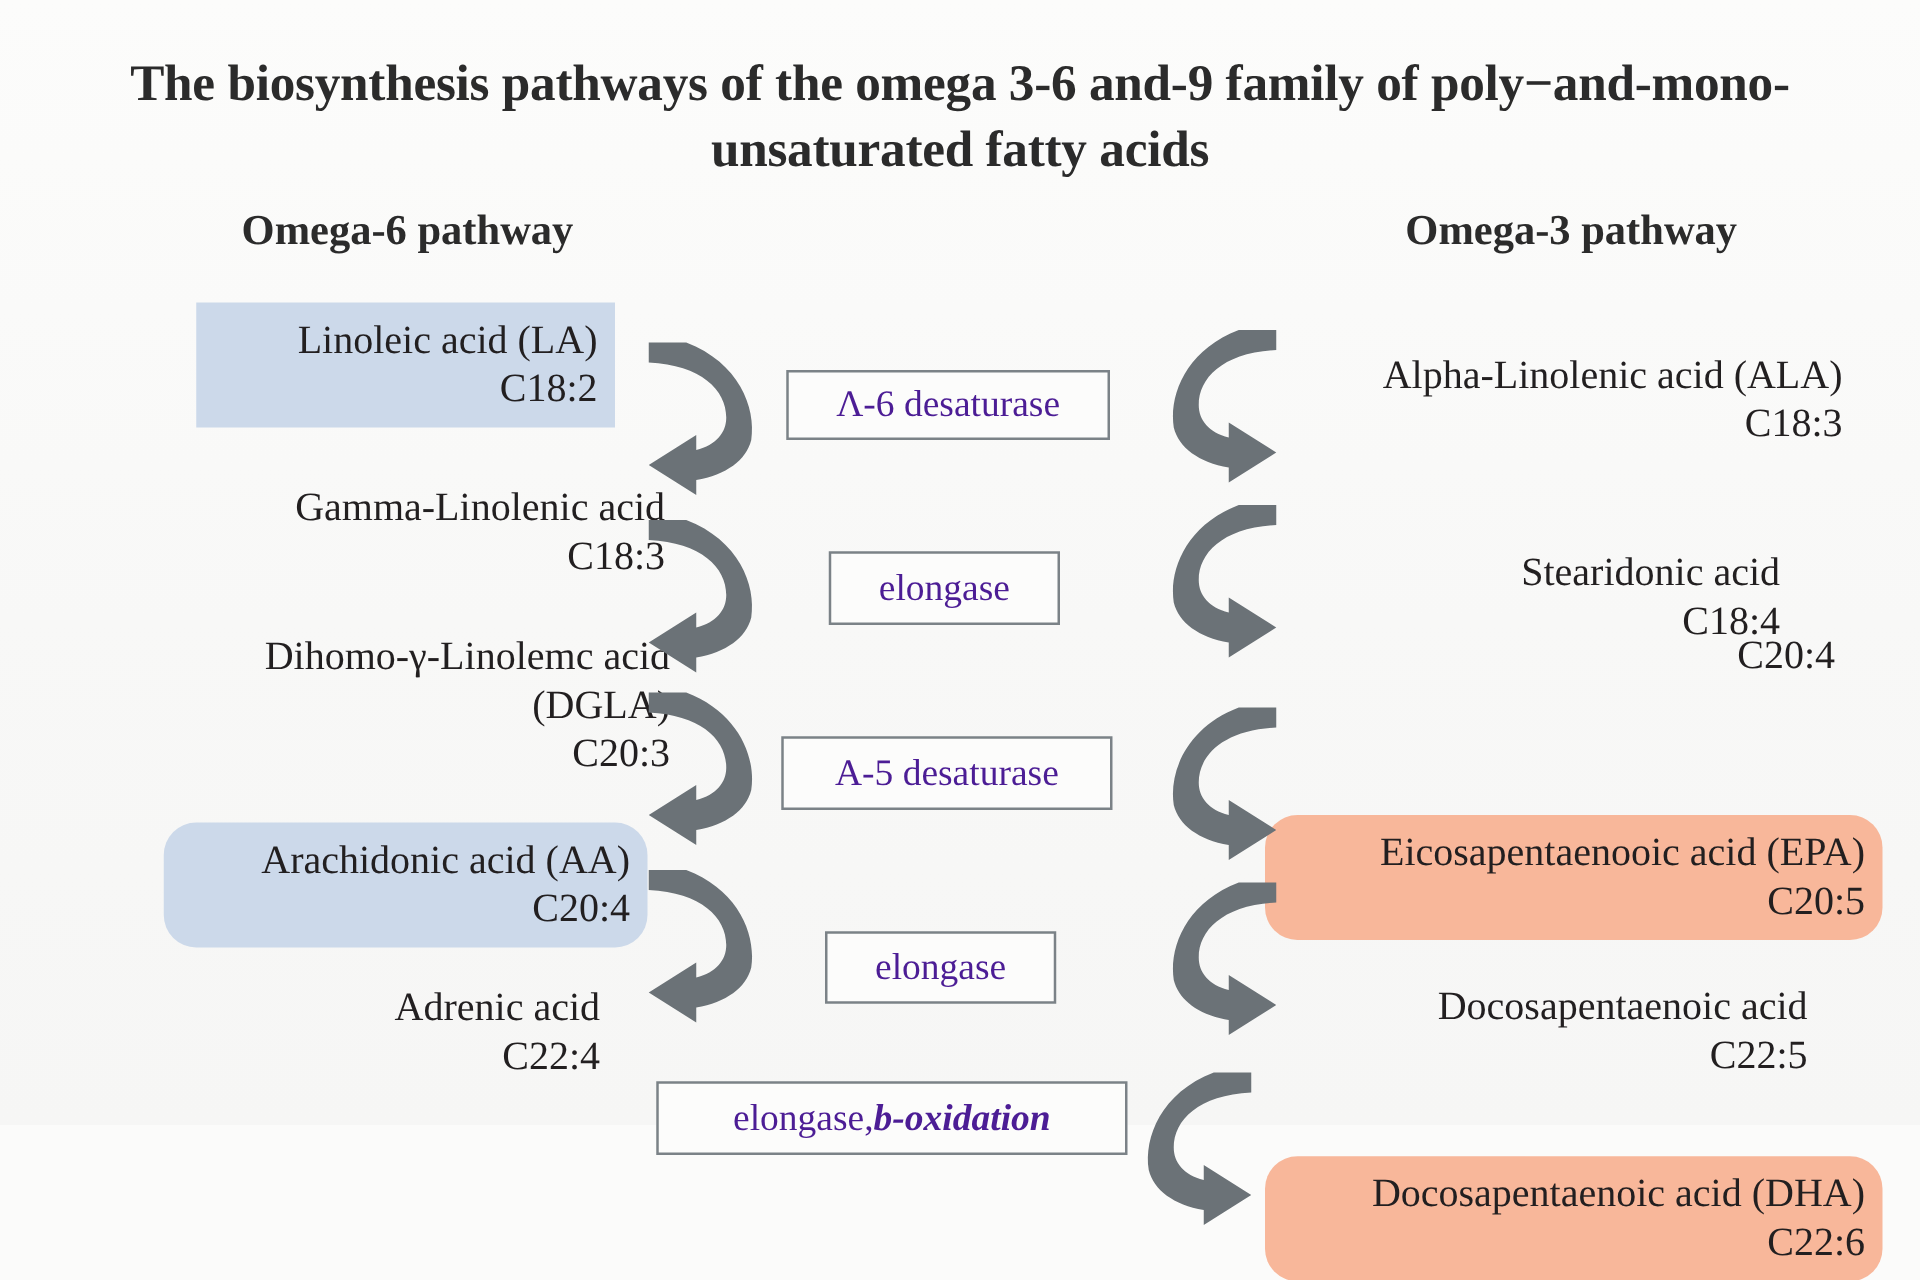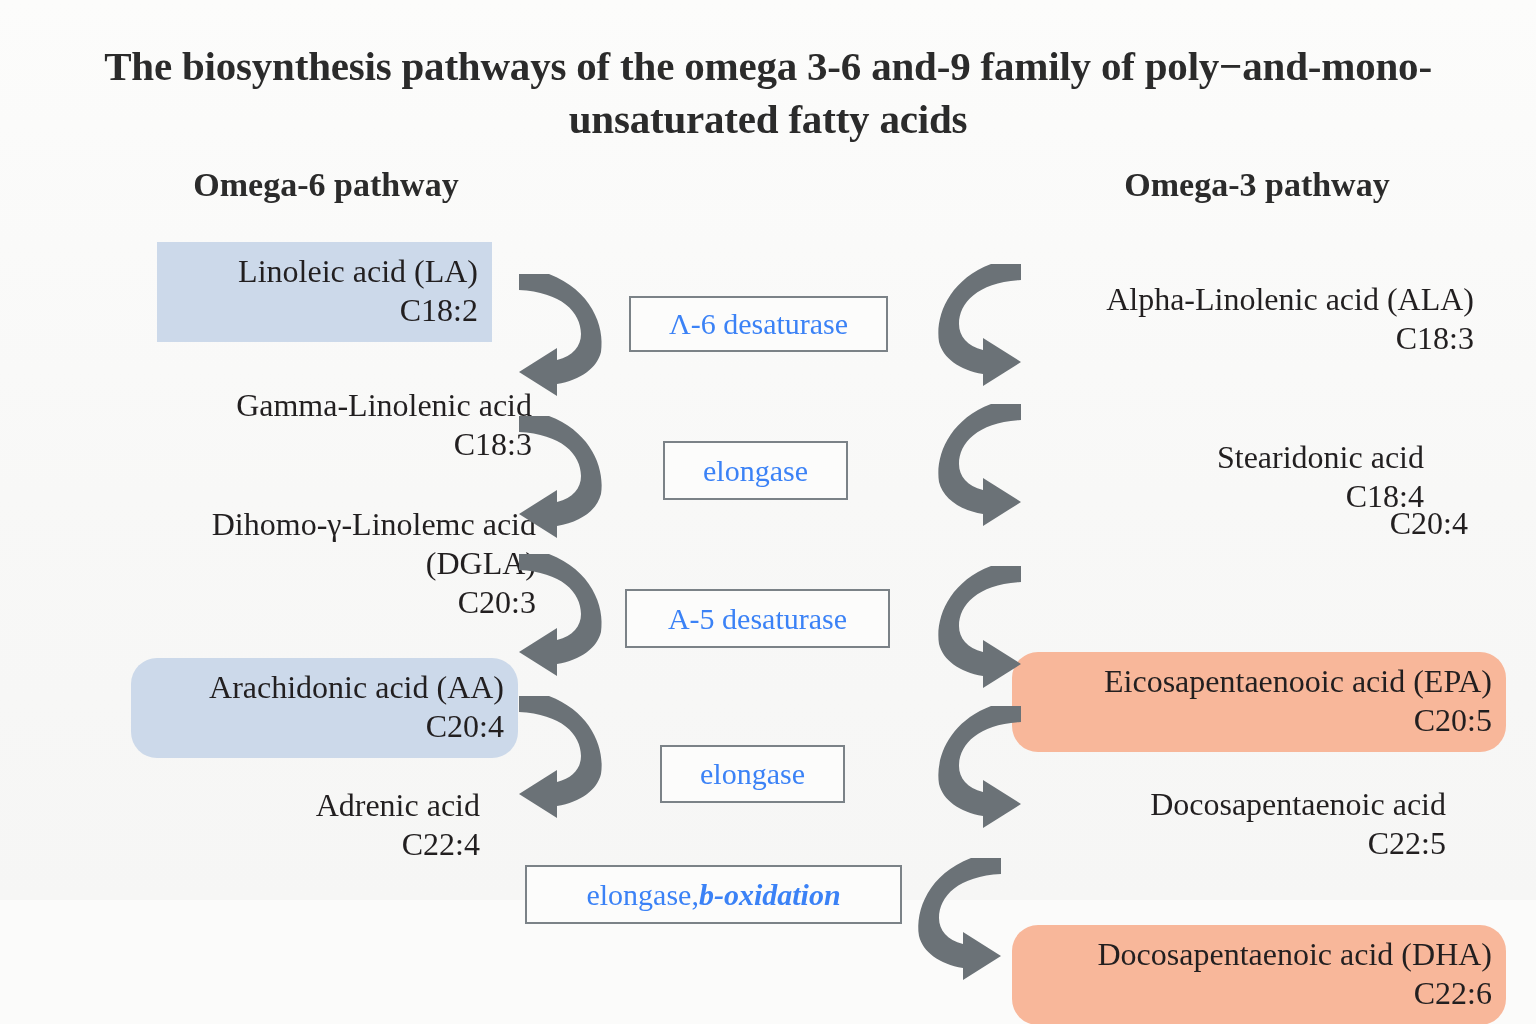--- a/index.html
+++ b/index.html
@@ -86,21 +86,21 @@
   #m-dha   { left: 1012px; top: 925px; width: 494px; }
 
   
   .enzyme {
     position: absolute;
     box-sizing: border-box;
     background: #fcfcfb;
     border: 2px solid #7b8287;
     text-align: center;
     font-size: 30px;
-    color: #3b82f6;
+    color: #4c1d95;
     display: flex;
     align-items: center;
     justify-content: center;
     white-space: nowrap;
   }
   .enzyme i { font-style: italic; font-weight: bold; }
   #e-d6   { left: 629px; top: 296px; width: 259px; height: 56px; }
   #e-el1  { left: 663px; top: 441px; width: 185px; height: 59px; }
   #e-d5   { left: 625px; top: 589px; width: 265px; height: 59px; }
   #e-el2  { left: 660px; top: 745px; width: 185px; height: 58px; }

